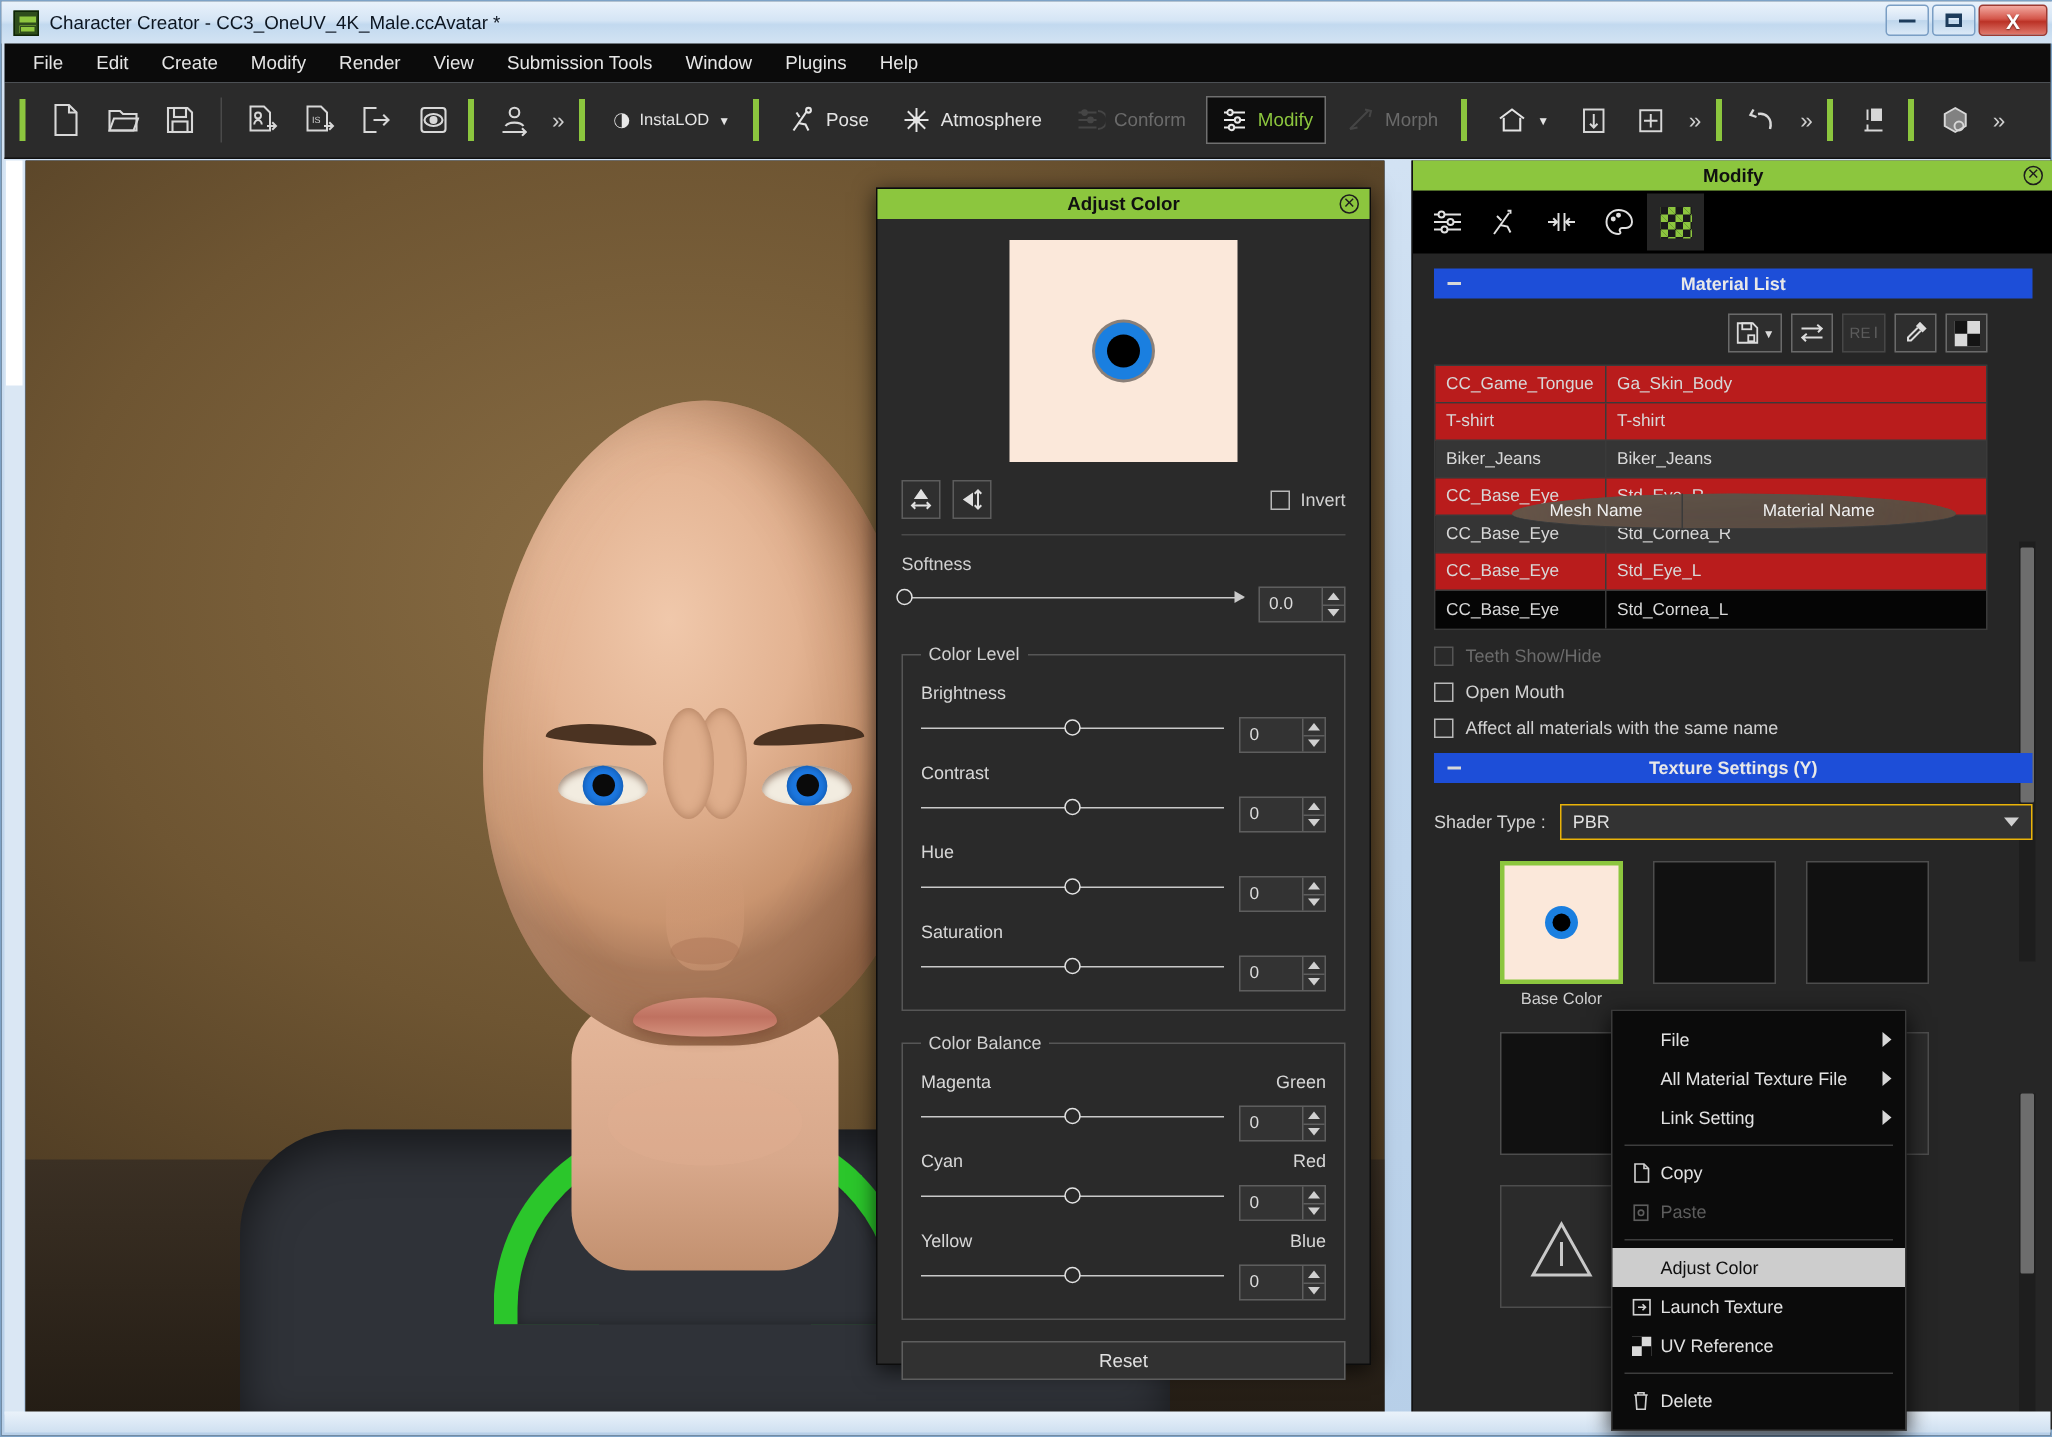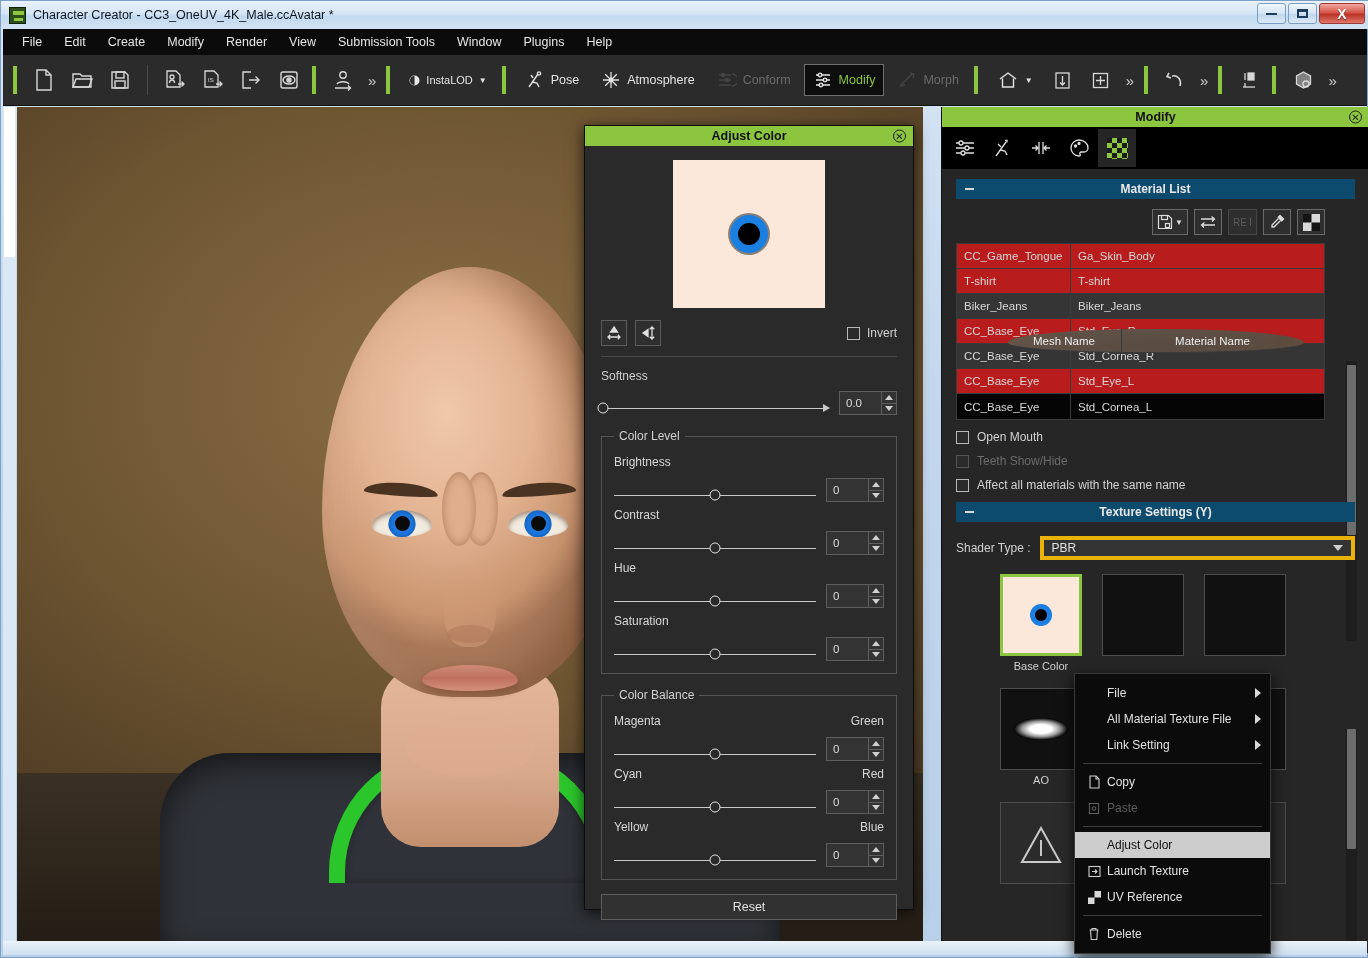--- a/index.html
+++ b/index.html
@@ -202,21 +202,21 @@
     display:flex;align-items:center;justify-content:center; margin-right: 8px; color: #e0e0e0;
   }
   .inv-wrap { margin-left: auto; display: flex; align-items: center; gap: 7px; }
   .cbx { width: 13px; height: 13px; border: 1px solid #b8b8b8; background: #2a2a2a; flex:none; }
   .cbx.dis { border-color: #555; }
   .lbl { font-size: 12px; color: #d2d2d2; }
   .lbl.dis { color: #6b6b6b; }
   .hr { height: 1px; background: #4a4a4a; margin: 10px 0 12px; }
 
   .field-label { font-size: 12px; color: #d0d0d0; margin-bottom: 8px; }
-  .slider-row { display: flex; align-items: flex-end; gap: 10px; }
+  .slider-row { display: flex; align-items: flex-start; gap: 10px; }
   .track-wrap { position: relative; flex: 1; height: 14px; display: flex; align-items: center; }
   .track { height: 1px; background: #c9c9c9; width: 100%; }
   .track.arrow::after{
     content:""; position:absolute; right:-1px; top:50%; transform:translateY(-50%);
     border-left: 7px solid #c9c9c9; border-top: 4px solid transparent; border-bottom: 4px solid transparent;
   }
   .knob {
     position: absolute; top: 50%; transform: translate(-50%,-50%);
     width: 11px; height: 11px; border-radius: 50%;
     border: 1.5px solid #e2e2e2; background: #2a2a2a;
@@ -269,21 +269,21 @@
     width: 21px; height: 21px;
     background:
       linear-gradient(45deg,#8cc63e 25%,transparent 25%,transparent 75%,#8cc63e 75%),
       linear-gradient(45deg,#8cc63e 25%,transparent 25%,transparent 75%,#8cc63e 75%),
       #1b1b1b;
     background-size: 10px 10px; background-position: 0 0, 5px 5px;
   }
   .rp-scroll { flex:1; position: relative; overflow: hidden; }
 
   .section-hdr {
-    margin: 10px 14px 0 14px; height: 20px; background: #0c4a6e;
+    margin: 10px 14px 0 14px; height: 20px; background: #1d4ed8;
     display:flex; align-items:center; justify-content:center; position: relative;
   }
   .section-hdr span { font-size: 12px; font-weight: bold; color: #e8e8e8; }
   .section-hdr .minus {
     position: absolute; left: 9px; top: 50%; transform: translateY(-50%);
     width: 9px; height: 2px; background: #d8d8d8;
   }
 
   .ml-tools { display:flex; justify-content: flex-end; gap: 6px; padding: 10px 44px 8px 0; }
   .ml-btn {
@@ -303,21 +303,21 @@
   .mcell.c2 { flex: 1; }
   .mrow.odd  { background: #b91c1c; }
   .mrow.even { background: #353535; }
   .mrow.sel  { background: #050505; }
 
   .chk-row { display: flex; align-items: center; gap: 8px; margin: 10px 0 0 14px; }
 
   .shader-row { display:flex; align-items:center; gap: 9px; margin: 14px 14px 0 14px; }
   .shader-row .slab { font-size: 12px; color: #d2d2d2; white-space: nowrap; }
   .select {
-    flex:1; height: 24px; border: 4px solid #eab308; background: #333;
+    flex:1; height: 24px; border: 1px solid #eab308; background: #333;
     display:flex; align-items:center; padding: 0 8px; position: relative;
     font-size: 12px; color: #e2e2e2;
   }
   .select .caret {
     position:absolute; right: 8px; top: 50%; transform: translateY(-50%);
     width:0;height:0;border-left:5px solid transparent;border-right:5px solid transparent;border-top:6px solid #d0d0d0;
   }
 
   .tex-grid { display: grid; grid-template-columns: repeat(3, 96px); gap: 16px 6px; margin: 14px 0 0 58px; }
   .tex-slot { width: 82px; }
@@ -950,26 +950,26 @@
           <div class="mcell c1">CC_Base_Eye</div>
           <div class="mcell c2">Std_Cornea_L</div>
         </div>
       </div>
 
       <div class="vscroll" style="top:192px; height:280px; right:12px;">
         <div class="thumb" style="top:4px;height:170px;"></div>
       </div>
 
       <div class="chk-row">
+        <div class="cbx dis"></div>
+        <span class="lbl dis">Teeth Show/Hide</span>
+      </div>
+      <div class="chk-row">
         <div class="cbx"></div>
         <span class="lbl">Open Mouth</span>
-      </div>
-      <div class="chk-row">
-        <div class="cbx dis"></div>
-        <span class="lbl dis">Teeth Show/Hide</span>
       </div>
       <div class="chk-row">
         <div class="cbx"></div>
         <span class="lbl">Affect all materials with the same name</span>
       </div>
 
       <div class="section-hdr">
         <span class="minus"></span>
         <span>Texture Settings  (Y)</span>
       </div>
@@ -993,26 +993,20 @@
         </div>
         <div class="tex-slot">
           <div class="tex-thumb"></div>
           <div class="tex-caption"></div>
         </div>
         <div class="tex-slot">
           <div class="tex-thumb"></div>
           <div class="tex-caption"></div>
         </div>
 
-        <div class="tex-slot">
-          <div class="tex-thumb">
-              <div class="ao-blob"></div>
-            </div>
-          <div class="tex-caption">AO</div>
-        </div>
         <div class="tex-slot">
           <div class="tex-thumb"></div>
           <div class="tex-caption"></div>
         </div>
         <div class="tex-slot">
           <div class="tex-thumb"></div>
           <div class="tex-caption"></div>
         </div>
 
         <div class="tex-slot">

